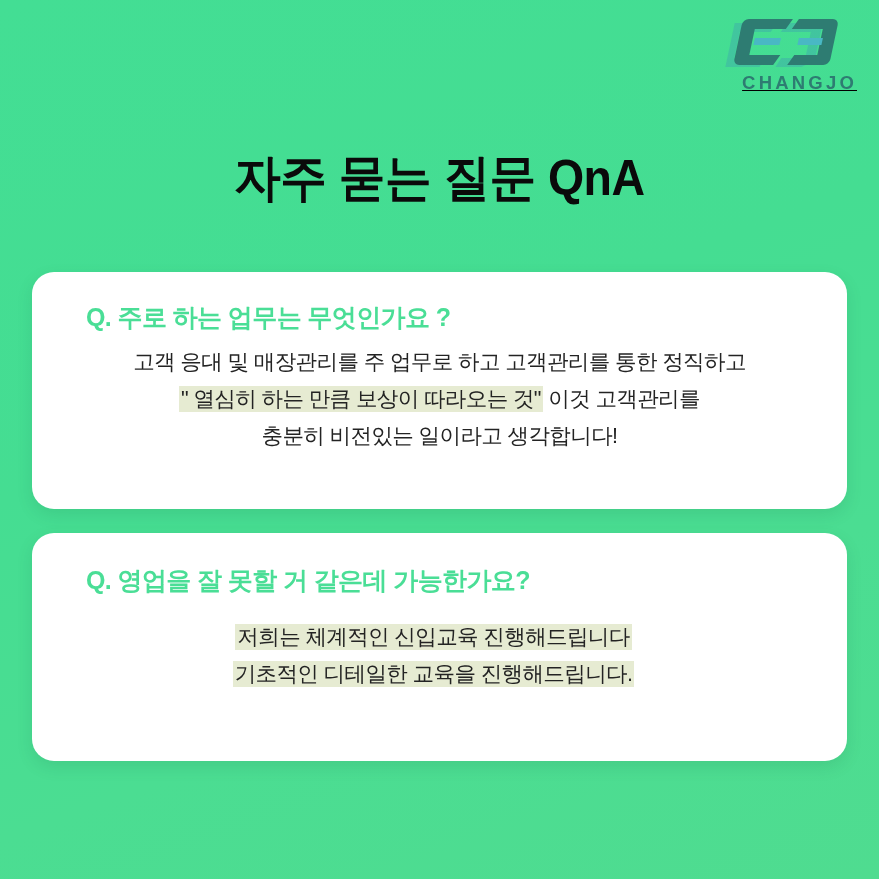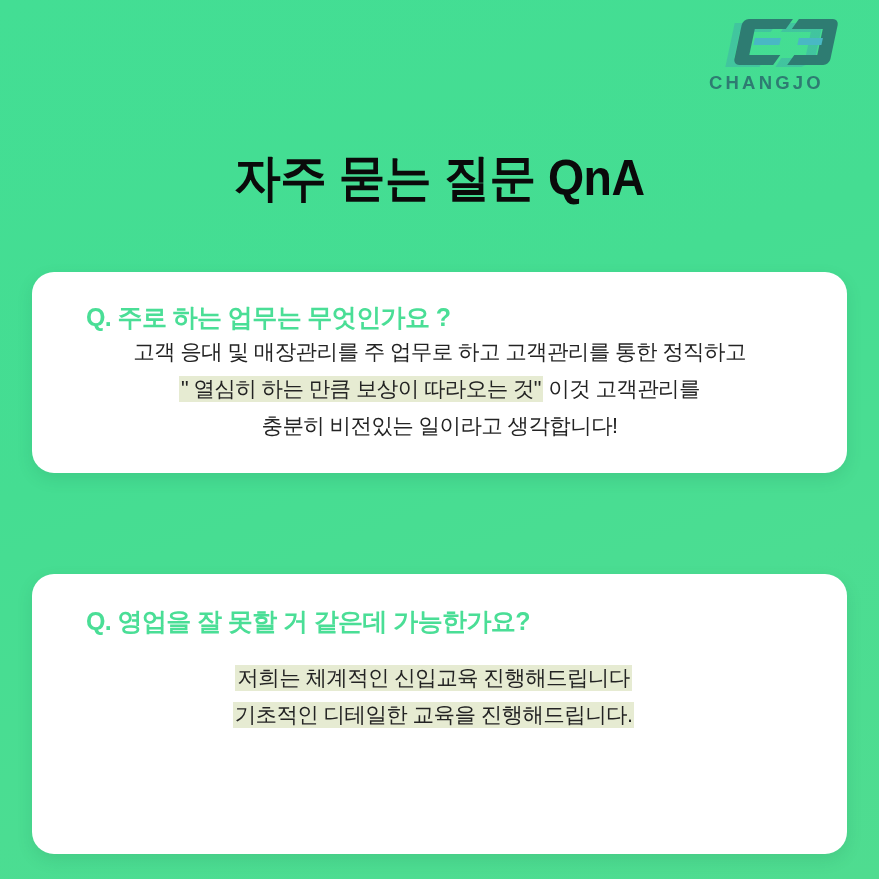--- a/index.html
+++ b/index.html
@@ -23,21 +23,22 @@
     background: linear-gradient(160deg, #43DE94 0%, #45DD92 42%, #4BDD92 70%, #4FDC90 100%);
     overflow: hidden;
   }
 
   
   #logo-block {
     position: absolute;
     top: 14px;
     right: 22px;
     width: 148px;
-    text-align: left;
+    text-align: right;
+    text-decoration: underline;
   }
 
   #logo-mark {
     width: 122px;
     height: 56px;
     margin: 0 auto;
     display: block;
   }
 
   #logo-wordmark {
@@ -71,44 +72,44 @@
     left: 32px;
     width: 815px;
     background: #FFFFFF;
     border-radius: 22px;
     box-sizing: border-box;
     box-shadow: 0 6px 16px rgba(20, 90, 60, 0.13);
   }
 
   #qa-card-1 {
     top: 272px;
-    height: 201px;
+    height: 237px;
     padding: 20px 28px 22px 28px;
   }
 
   #qa-card-2 {
-    top: 574px;
-    height: 280px;
+    top: 533px;
+    height: 228px;
     padding: 22px 40px 22px 28px;
   }
 
   .qa-question {
     font-size: 25px;
     line-height: 34px;
     font-weight: 800;
     color: #4ADE96;
     letter-spacing: -0.6px;
     white-space: nowrap;
   }
 
   #qa-card-1 .qa-question { margin: 8px 0 0 26px; }
   #qa-card-2 .qa-question { margin: 8px 0 0 26px; }
 
   .qa-answer {
-    margin-top: 0;
+    margin-top: 10px;
     text-align: center;
     font-size: 21.5px;
     line-height: 37px;
     color: #232323;
     letter-spacing: -0.6px;
     font-weight: 400;
   }
 
   #qa-card-2 .qa-answer {
     margin-top: 22px;

